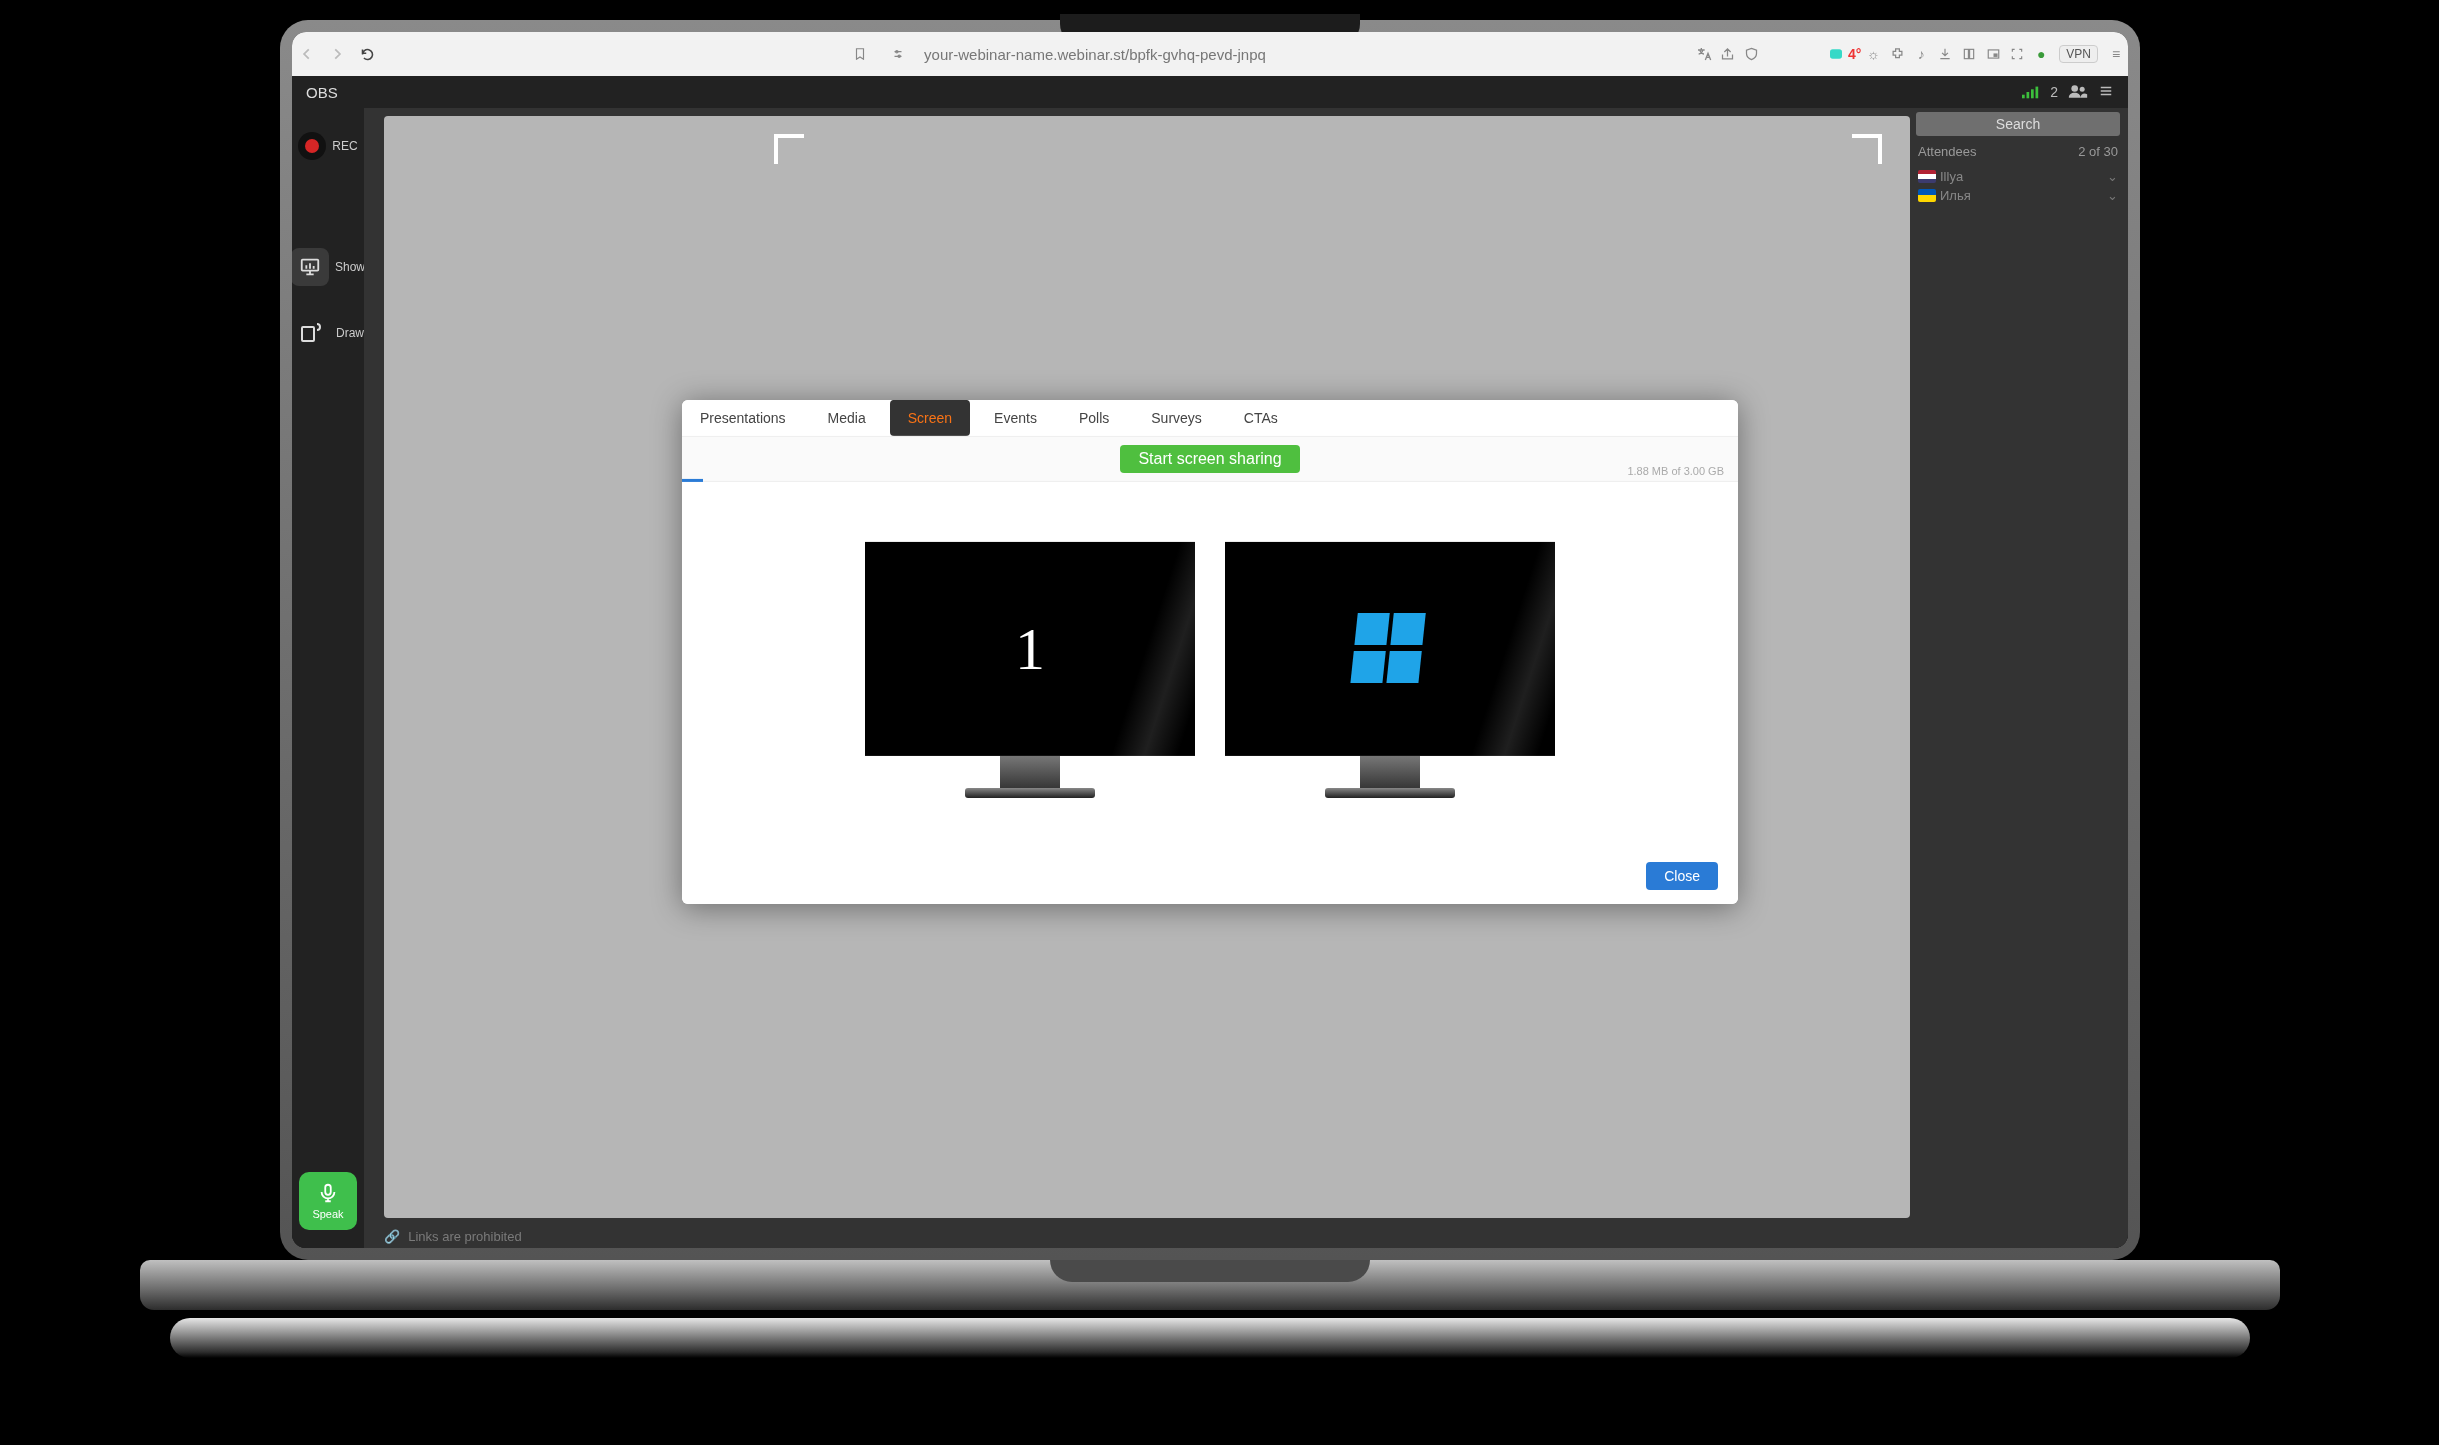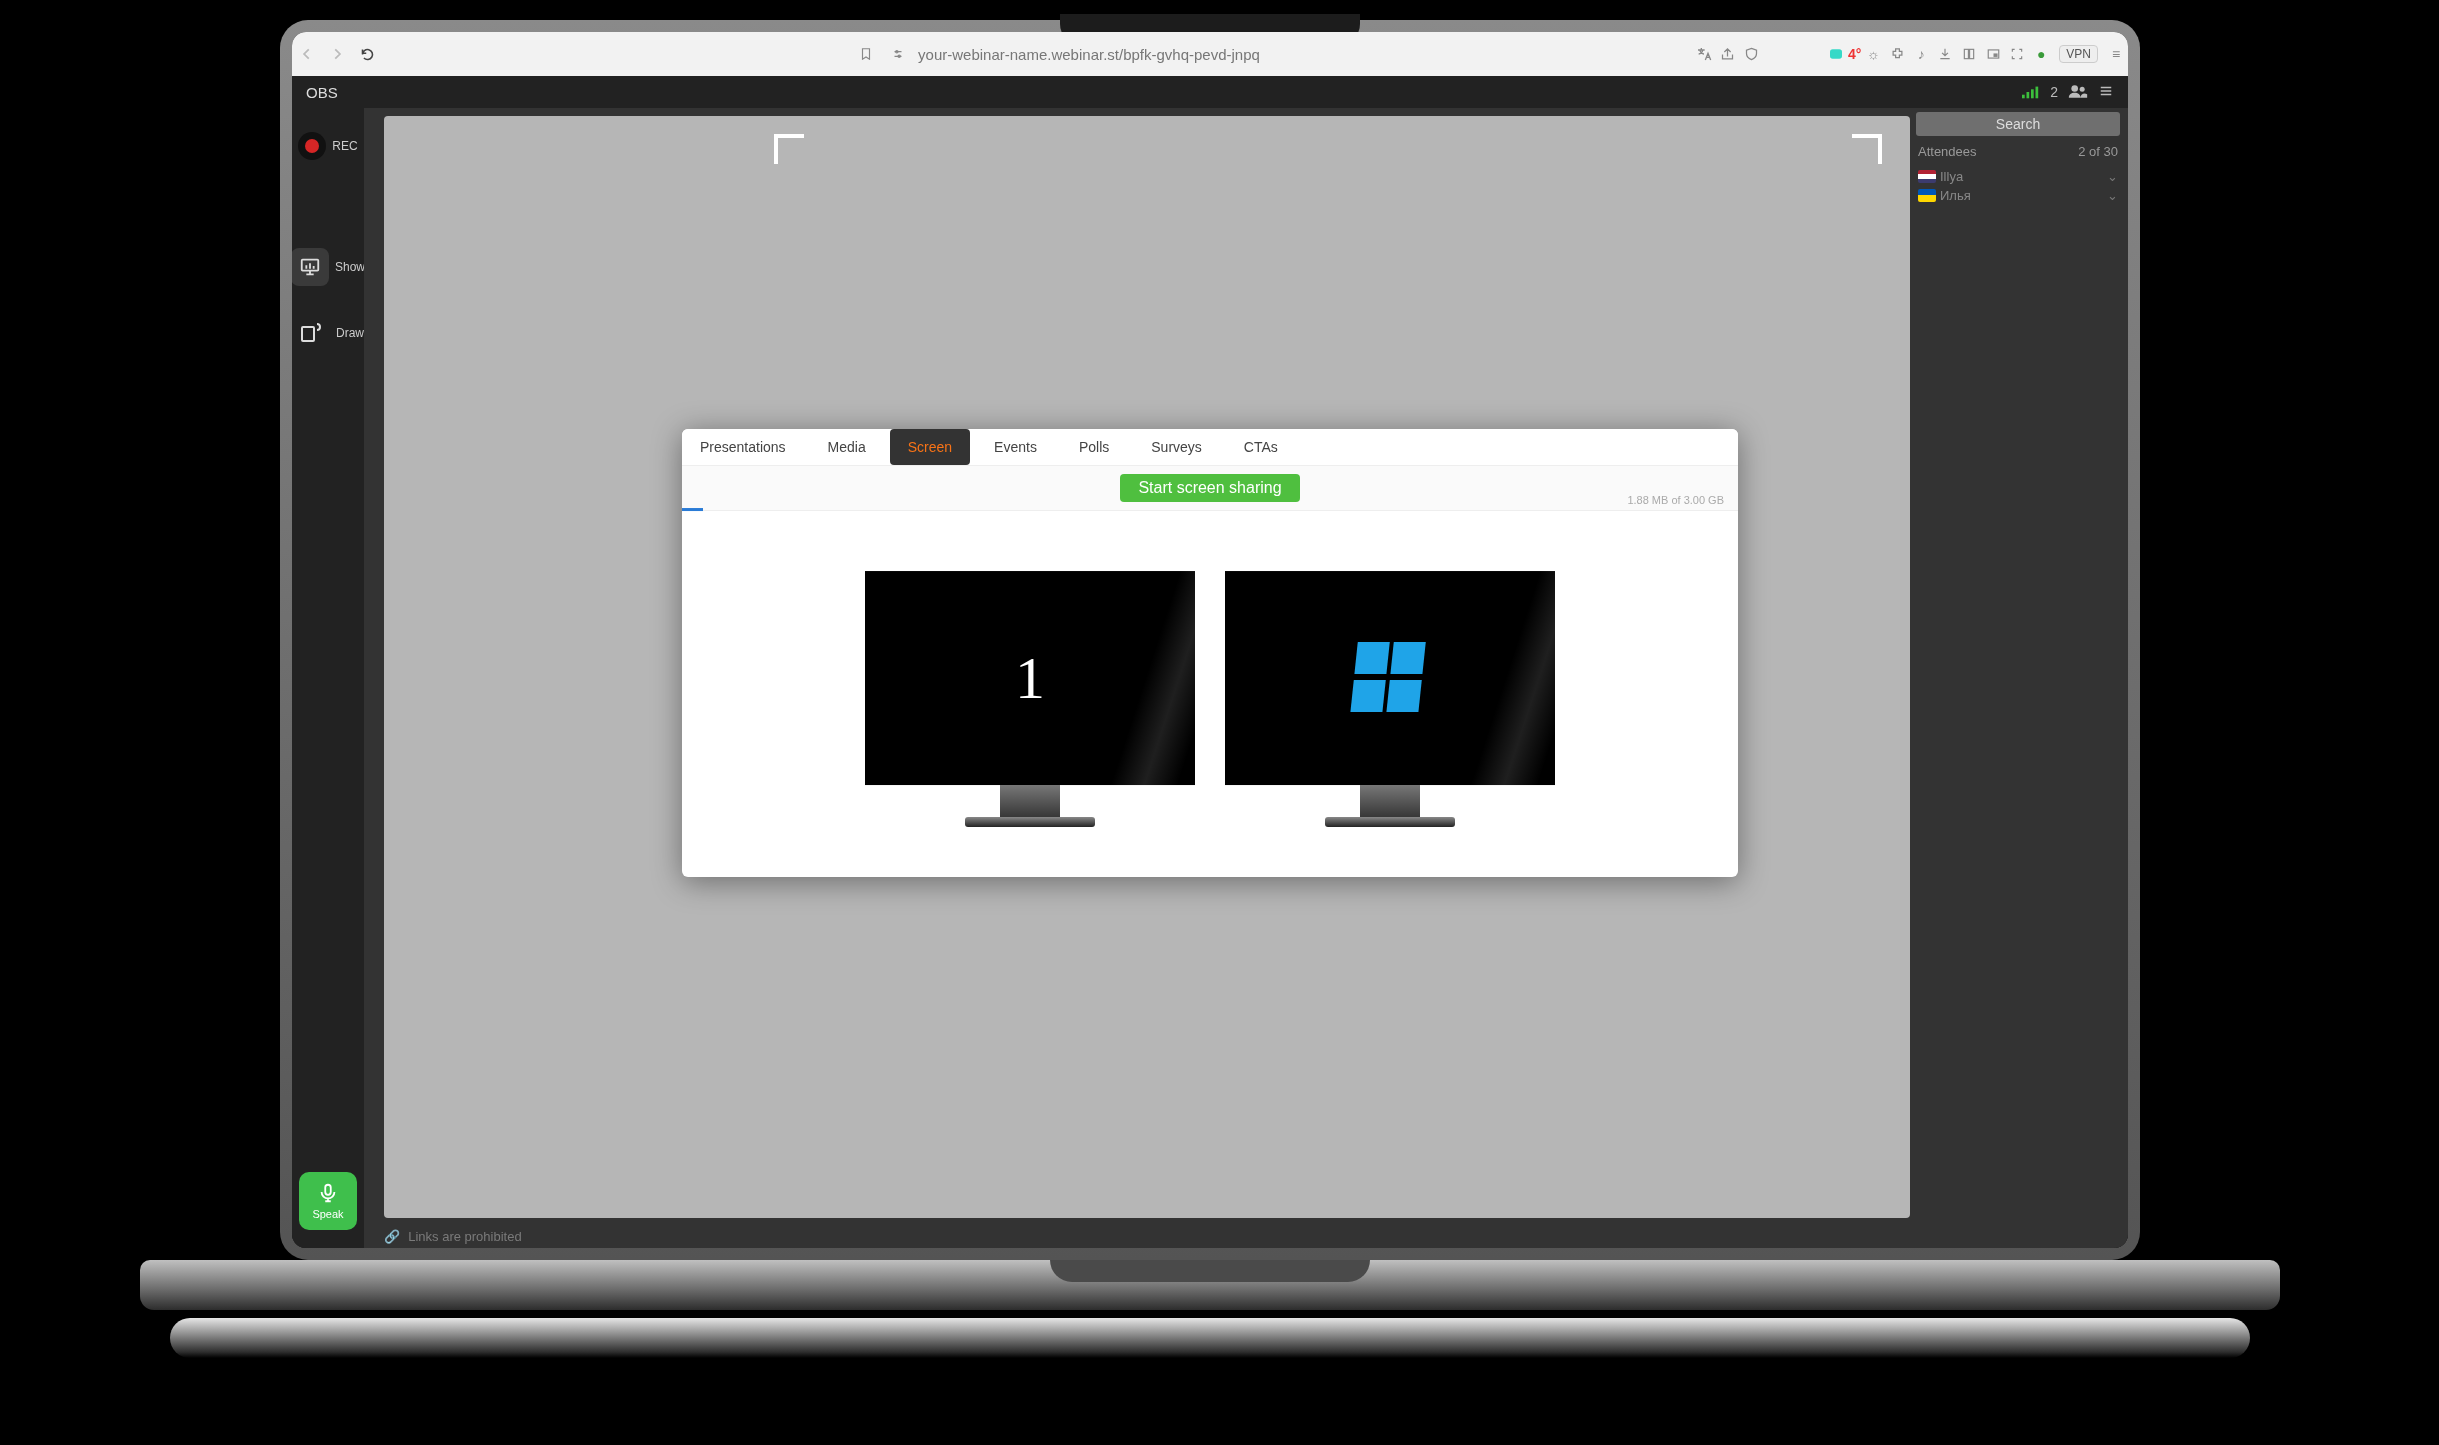--- a/index.html
+++ b/index.html
@@ -13,21 +13,21 @@
 .base{position:absolute;left:-140px;top:1240px;width:2140px;height:100px}
 .base-top{position:absolute;left:0;top:0;width:100%;height:50px;background:linear-gradient(180deg,#c0c0c0,#6a6a6a 60%,#2d2d2d);border-radius:10px 10px 14px 14px}
 .base-notch{position:absolute;left:50%;top:0;transform:translateX(-50%);width:320px;height:22px;background:#4a4a4a;border-radius:0 0 26px 26px}
 .base-bar{position:absolute;left:30px;top:58px;width:2080px;height:40px;background:linear-gradient(180deg,#e6e6e6,#8f8f8f 40%,#2e2e2e 85%,#000);border-radius:20px}
 
 
 .chrome{position:relative;width:100%;height:44px;background:#f2f2f2;display:flex;align-items:center;font-size:14px;color:#555;z-index:2}
 .nav-btn{width:30px;display:flex;align-items:center;justify-content:center;color:#aaa;cursor:default}
 .nav-btn.active{color:#444}
 .spacer{flex:1}
-.addr{display:flex;align-items:center;gap:8px;margin-left:40px}
+.addr{display:flex;align-items:center;gap:14px;margin-left:40px}
 .addr-text{color:#777;font-size:15px}
 .chrome-ico{width:24px;display:flex;align-items:center;justify-content:center;color:#888}
 .red4{color:#e33;font-weight:bold}
 .vpn-pill{background:#eee;border:1px solid #ccc;border-radius:4px;padding:1px 6px;font-size:12px;color:#555;margin:0 6px}
 
 
 .app{position:relative;width:100%;height:calc(100% - 44px);background:#2b2b2b}
 .app-head{height:32px;background:#222;display:flex;align-items:center;color:#ddd;padding:0 14px;font-size:15px}
 .app-head .right{margin-left:auto;display:flex;align-items:center;gap:10px;font-size:14px;color:#bbb}
 .sig svg{display:block}
@@ -297,20 +297,23 @@
                     <div></div>
                     <div></div>
                     <div></div>
                   </div>
                 <div class="sheen"></div>
               </div>
               <div class="mon-stand"></div>
                 <div class="mon-foot"></div>
             </div>
           </div>
+          <div class="mfoot">
+            <span class="closebtn">Close</span>
+          </div>
         </div>
 
       </div>
     </div>
   </div>
   <div class="base">
     <div class="base-top">
         <div class="base-notch"></div>
       </div>
     <div class="base-bar"></div>

